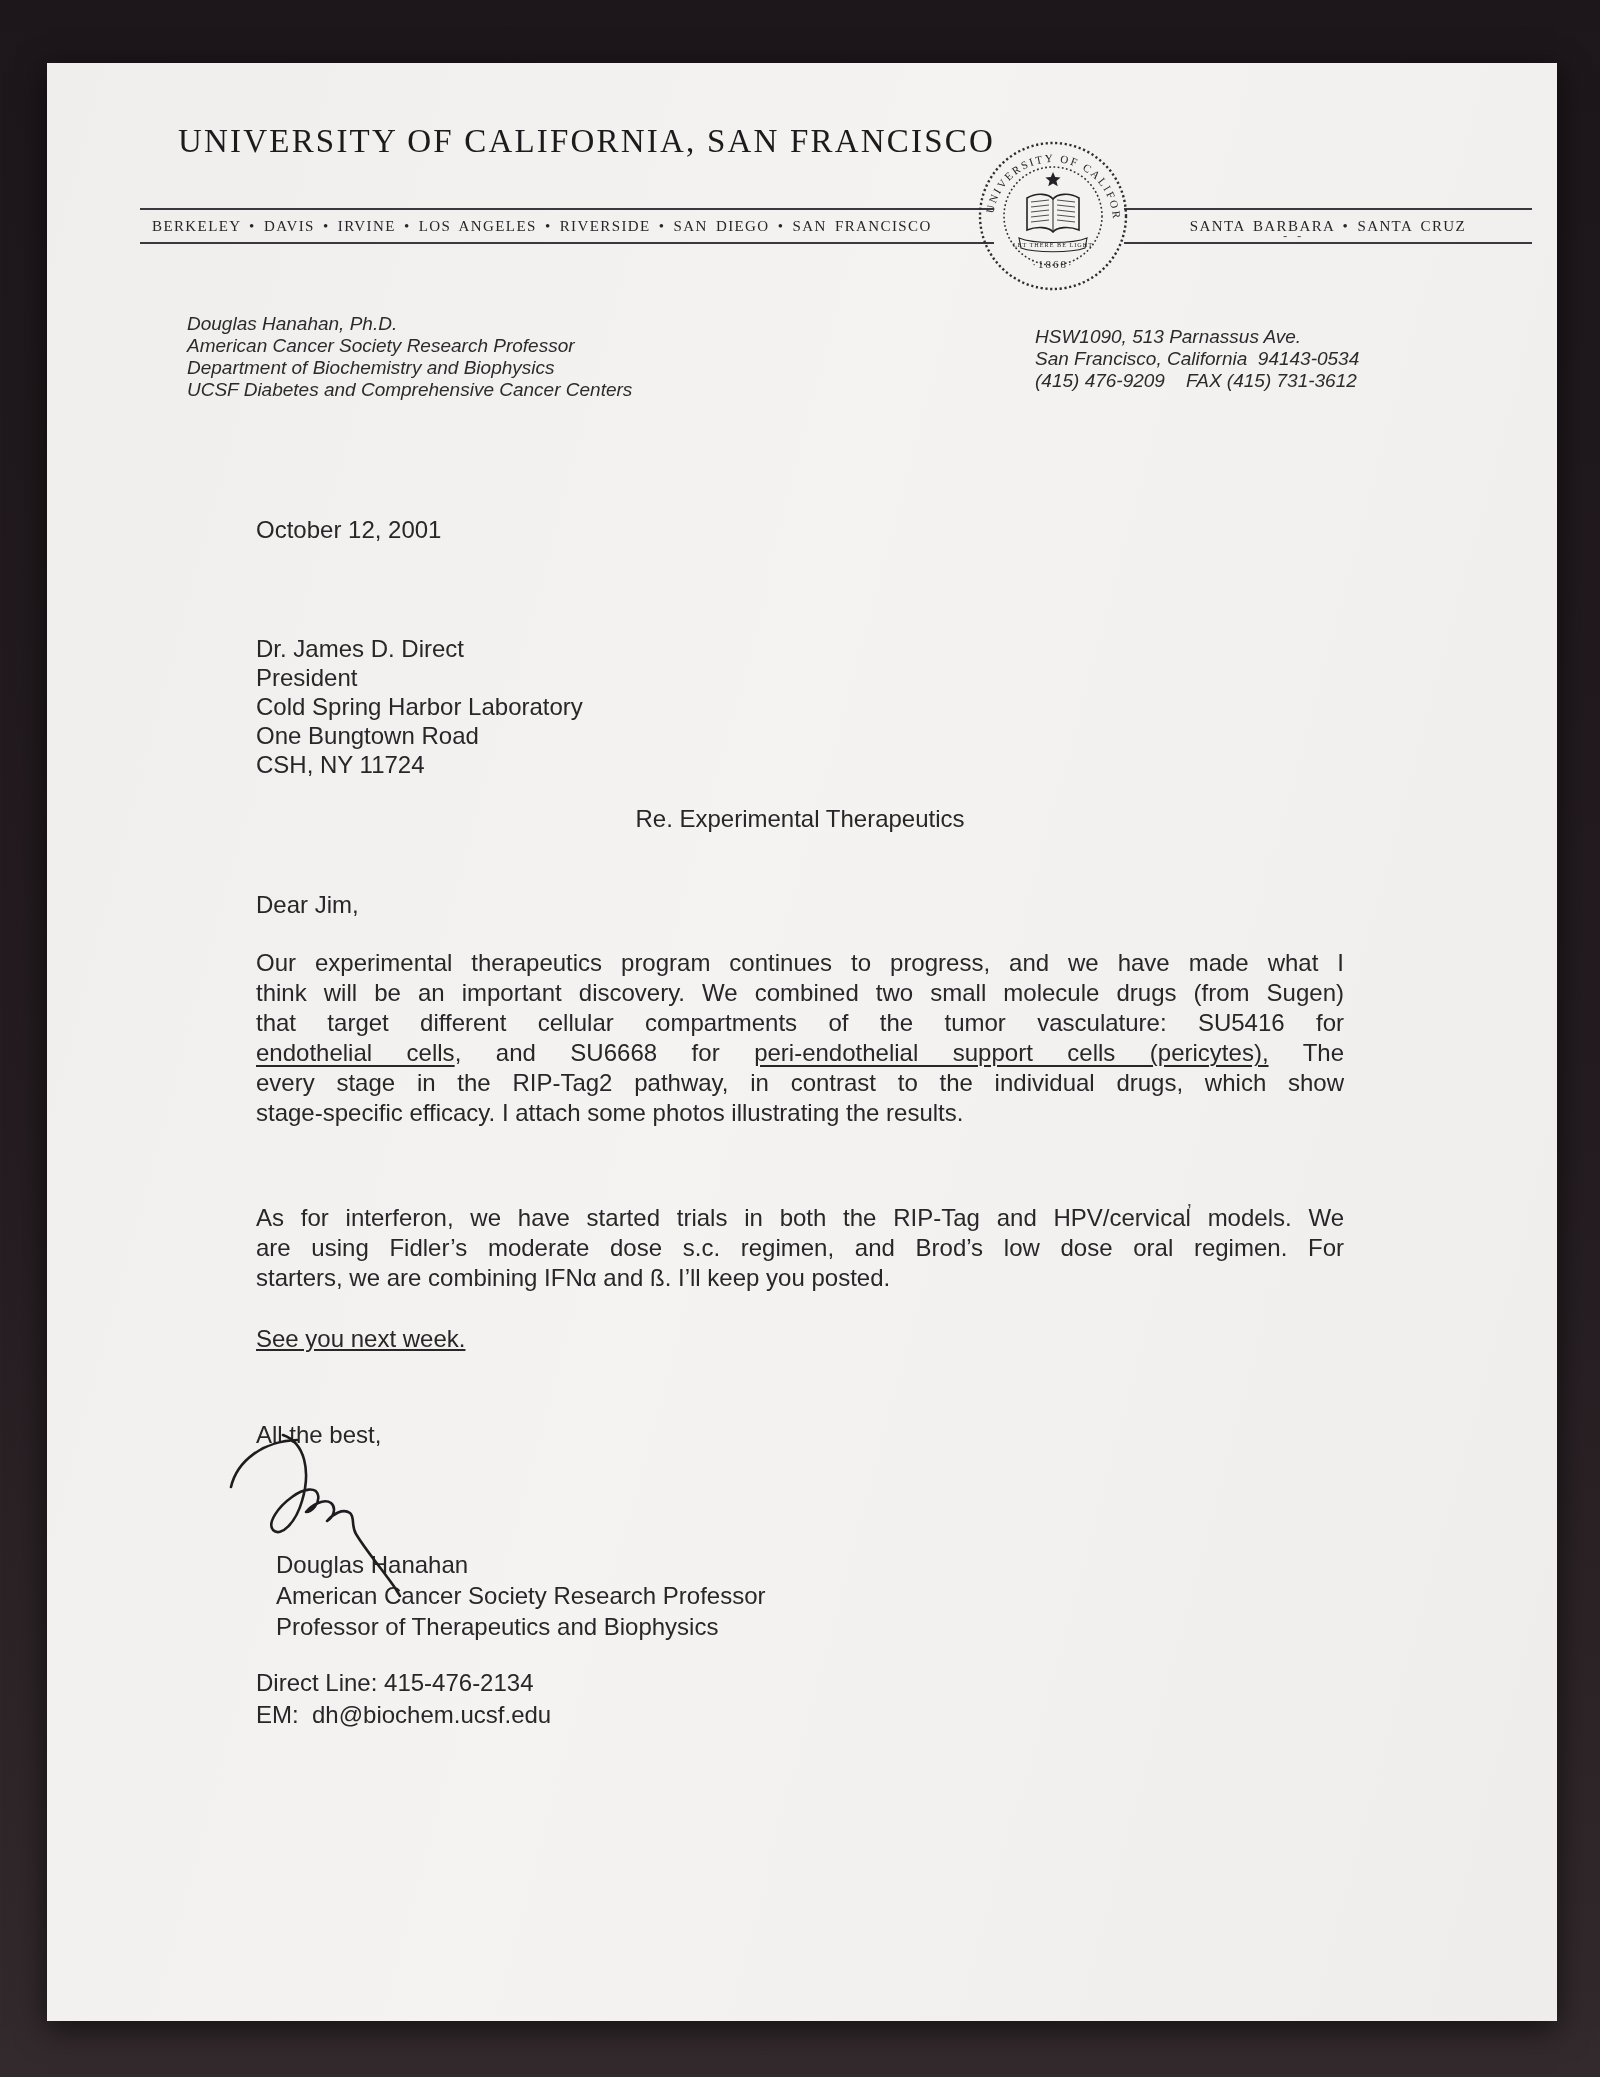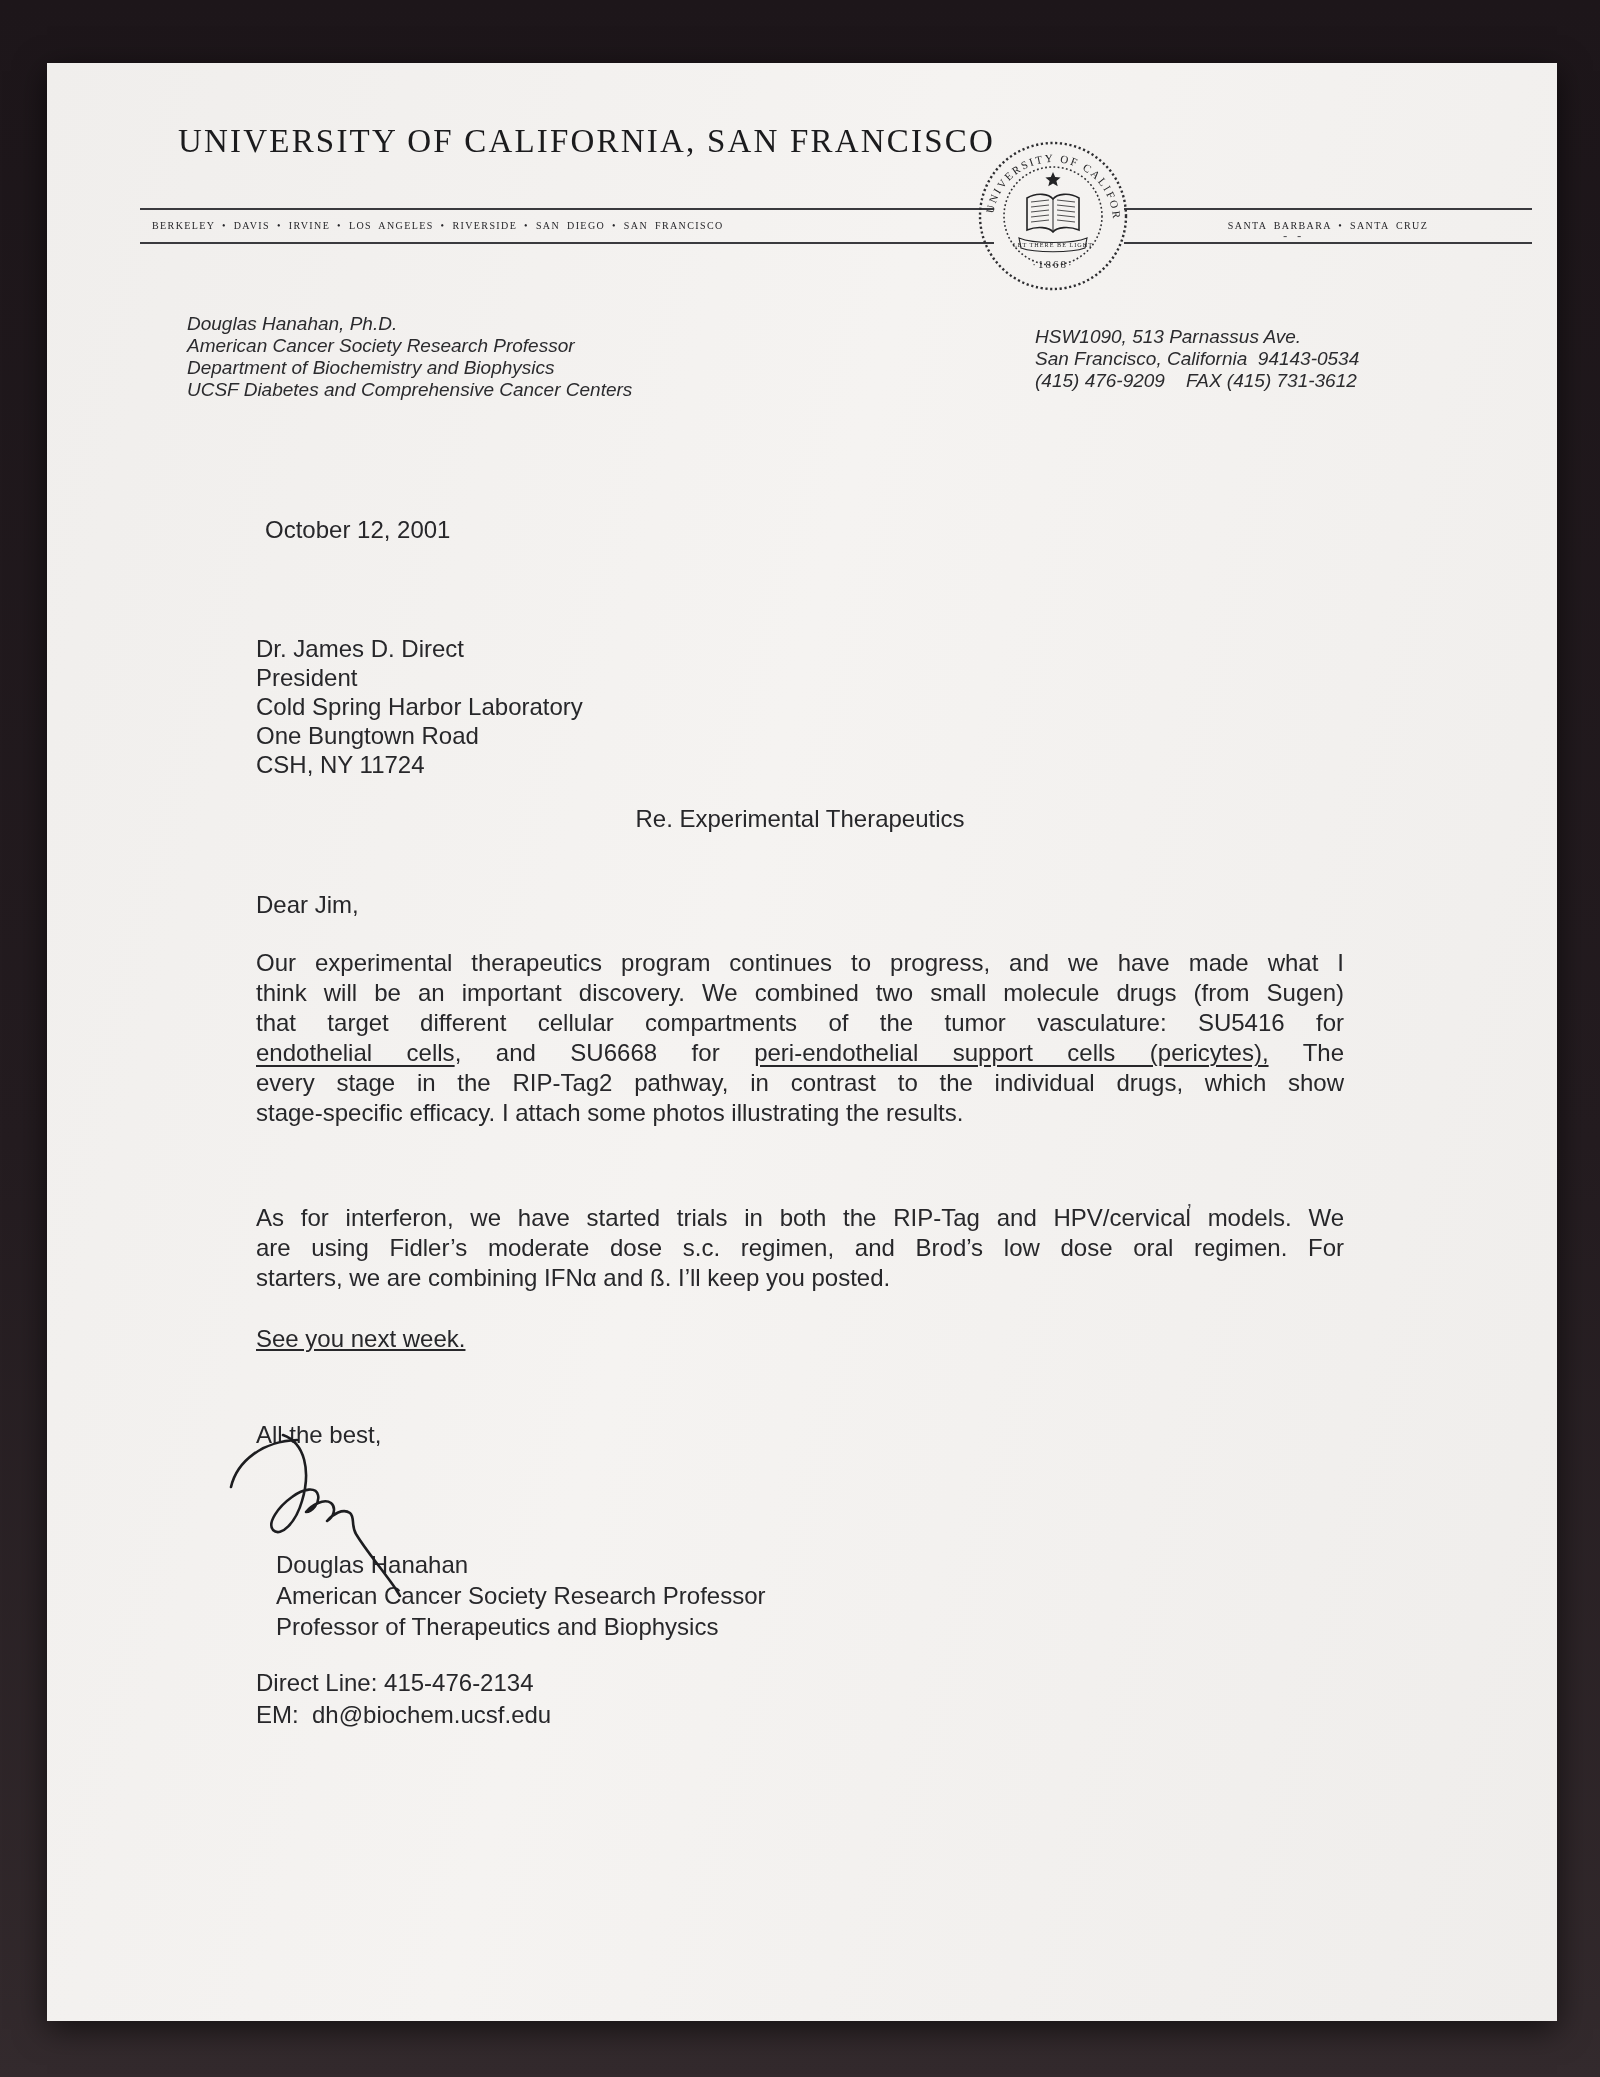--- a/index.html
+++ b/index.html
@@ -17,36 +17,36 @@
   }
   
   .uni-title{
     position:absolute;left:131px;top:60px;
     font-family:"Liberation Serif",serif;font-size:33px;letter-spacing:2.2px;
     color:#1b1b1d;white-space:nowrap;
   }
   .band{
     position:absolute;top:145px;height:32px;line-height:32px;
     border-top:2px solid #3a3a3e;border-bottom:2px solid #3a3a3e;
-    font-family:"Liberation Serif",serif;font-size:10px;letter-spacing:1.4px;
+    font-family:"Liberation Serif",serif;font-size:15px;letter-spacing:1.4px;
     word-spacing:3px;color:#26262a;white-space:nowrap;overflow:hidden;
   }
   .band-left{left:93px;width:842px;text-align:left;padding-left:12px;}
   .band-right{left:1077px;width:408px;text-align:center;}
   .seal{position:absolute;left:928px;top:75px;font-family:"Liberation Serif",serif;}
   .sender,.addr{
     position:absolute;font-style:italic;font-size:19px;line-height:22px;color:#2b2b2e;
   }
   .sender{left:140px;top:250px;}
   .addr{left:988px;top:263px;}
   .pre{white-space:pre-wrap;}
   
   .typed{position:absolute;left:209px;top:0;width:1088px;font-size:24px;color:#27272a;}
   .blk{position:absolute;left:0;width:1088px;}
-  .date{top:453px;margin-left:9px;}
+  .date{top:453px;}
   .recipient{top:571px;line-height:29px;}
   .subject{top:742px;text-align:center;}
   .salutation{top:828px;}
   .para{line-height:30px;}
   .p1{top:885px;}
   .p2{top:1140px;}
   .jline{text-align:justify;text-align-last:justify;height:30px;}
   .jlast{text-align-last:left;}
   .ul{text-decoration:underline;text-decoration-thickness:2px;text-underline-offset:4px;}
   .seeyou{top:1262px;text-decoration:underline;}

